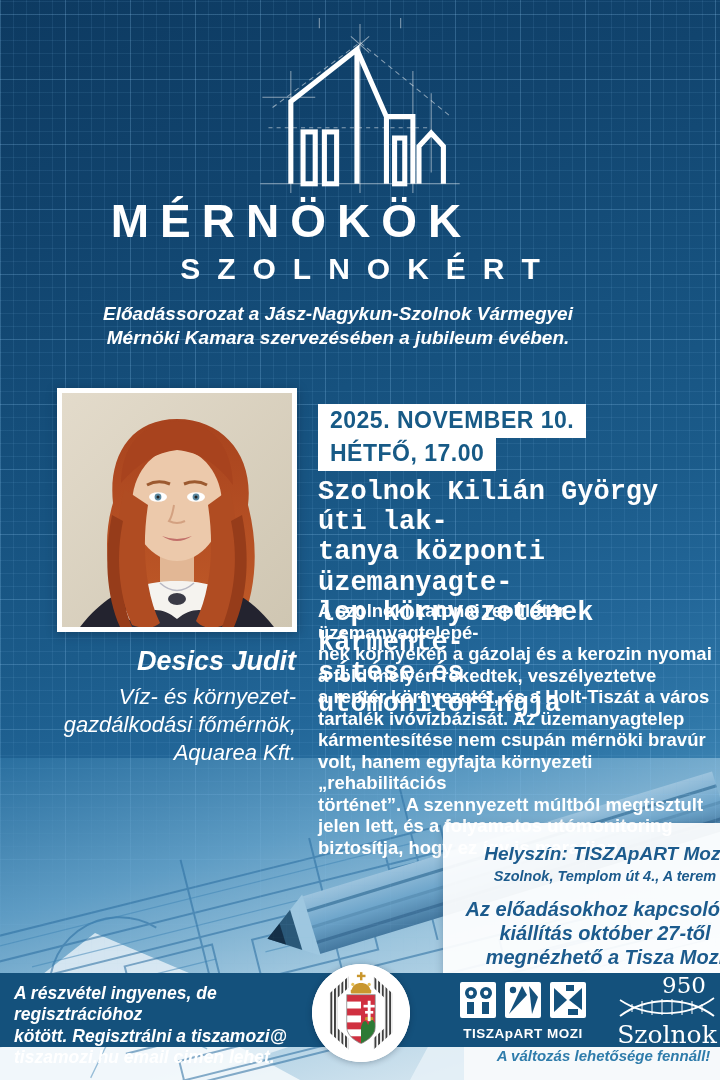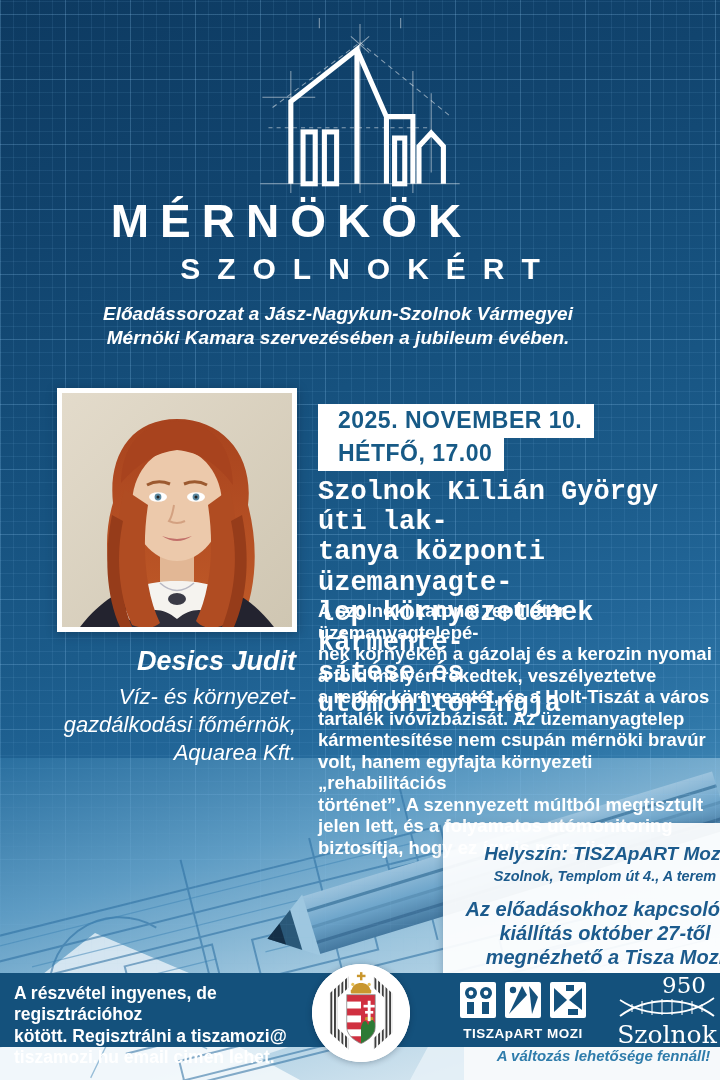--- a/index.html
+++ b/index.html
@@ -31,35 +31,35 @@
             font-style:italic;line-height:1.24;color:#fff;}
   
   .photo-frame{left:57px;top:388px;width:230px;height:234px;background:#fff;padding:5px;
                box-shadow:0 2px 10px rgba(0,20,40,.35);}
   .photo-frame svg{display:block;width:230px;height:234px;}
   .speaker{left:8px;top:646px;width:288px;text-align:right;color:#fff;}
   .speaker-name{font-size:27px;font-weight:700;font-style:italic;}
   .speaker-role{margin-top:6px;font-size:22px;font-style:italic;font-weight:500;line-height:1.28;}
   
   .badge{position:absolute;background:#fff;color:#175a86;font-weight:800;font-size:23px;
-         padding:3px 12px 4px 20px;letter-spacing:.5px;}
+         padding:3px 12px 4px 12px;letter-spacing:.5px;}
   .badge1{left:318px;top:404px;}
   .badge2{left:318px;top:437px;}
   .event-title{left:318px;top:477px;width:396px;font-size:27px;font-weight:800;line-height:1.12;color:#fff;font-family:Liberation Mono, monospace;}
   .event-desc{left:318px;top:600px;width:400px;font-size:18.5px;font-weight:700;line-height:1.165;color:#fff;}
   
   .venue-box{left:443px;top:823px;width:324px;background:rgba(255,255,255,.93);border-radius:5px;
              padding:20px 6px 14px 6px;text-align:center;color:#1c5b8d;box-sizing:border-box;
              box-shadow:0 2px 8px rgba(10,40,70,.25);}
   .venue-line1{font-size:19px;font-weight:800;font-style:italic;}
   .venue-line2{font-size:14.5px;font-weight:700;font-style:italic;margin-top:3px;}
   .venue-exhibit{font-size:20px;font-weight:800;font-style:italic;line-height:1.2;margin-top:13px;}
   
   .band{left:0;top:973px;width:720px;height:74px;background:#14517c;}
-  .reg-text{left:14px;top:983px;width:306px;font-size:17.5px;font-weight:700;
+  .reg-text{left:14px;top:983px;width:306px;font-size:17.5px;font-weight:700;font-style:italic;
             line-height:1.22;color:#fff;}
   .seal{left:312px;top:964px;width:98px;height:98px;border-radius:50%;background:#fff;z-index:6;
         box-shadow:0 1px 6px rgba(0,20,40,.3);}
   .seal svg{display:block;width:98px;height:98px;}
   .tiszapart{left:458px;top:981px;width:130px;text-align:center;z-index:5;}
   .tiszapart-label{margin-top:3px;color:#fff;font-size:13.5px;font-weight:800;letter-spacing:.5px;}
   .szolnok950{left:616px;top:972px;width:102px;text-align:center;z-index:5;color:#fff;
               font-family:"DejaVu Serif","Liberation Serif",serif;}
   .szolnok-name{font-size:25px;margin-top:-2px;}
   .motto-strip{left:464px;top:1047px;width:279px;height:43px;background:#f6f9fb;z-index:4;

